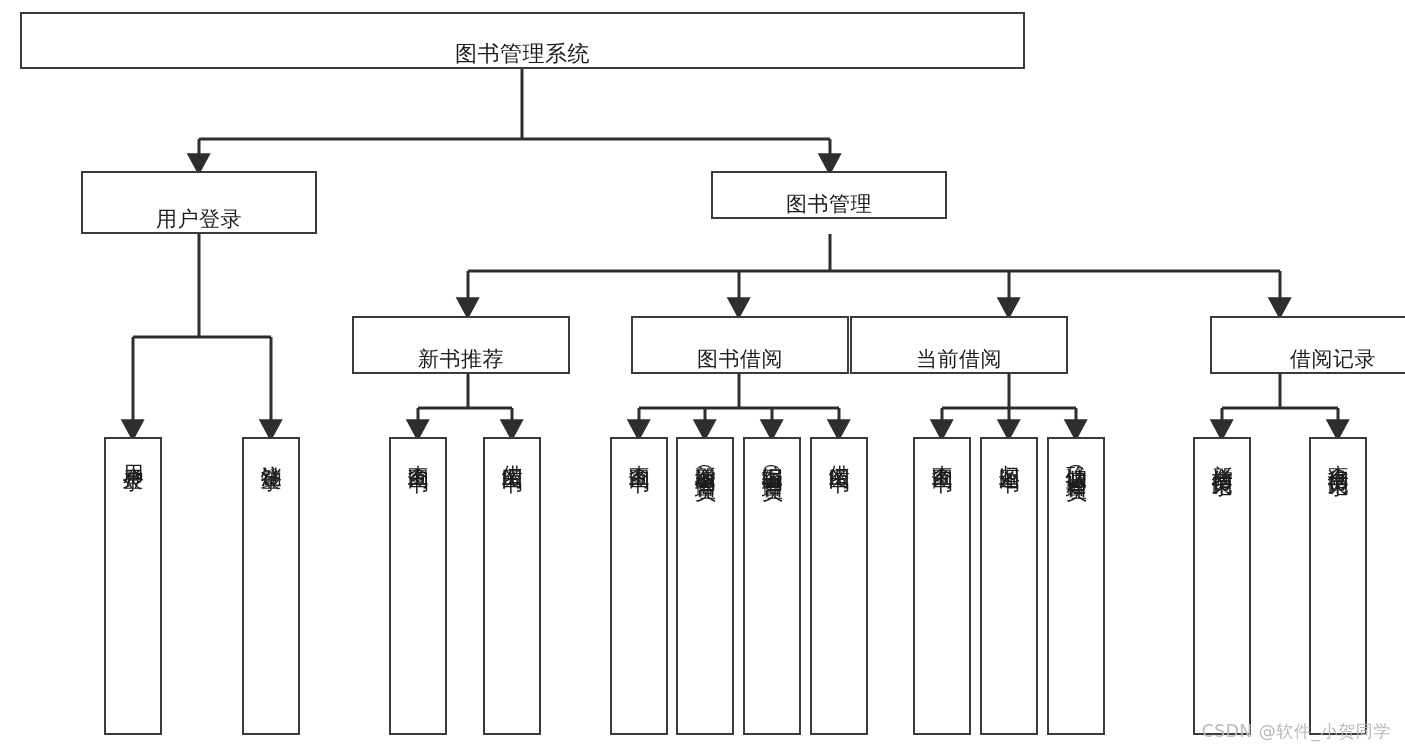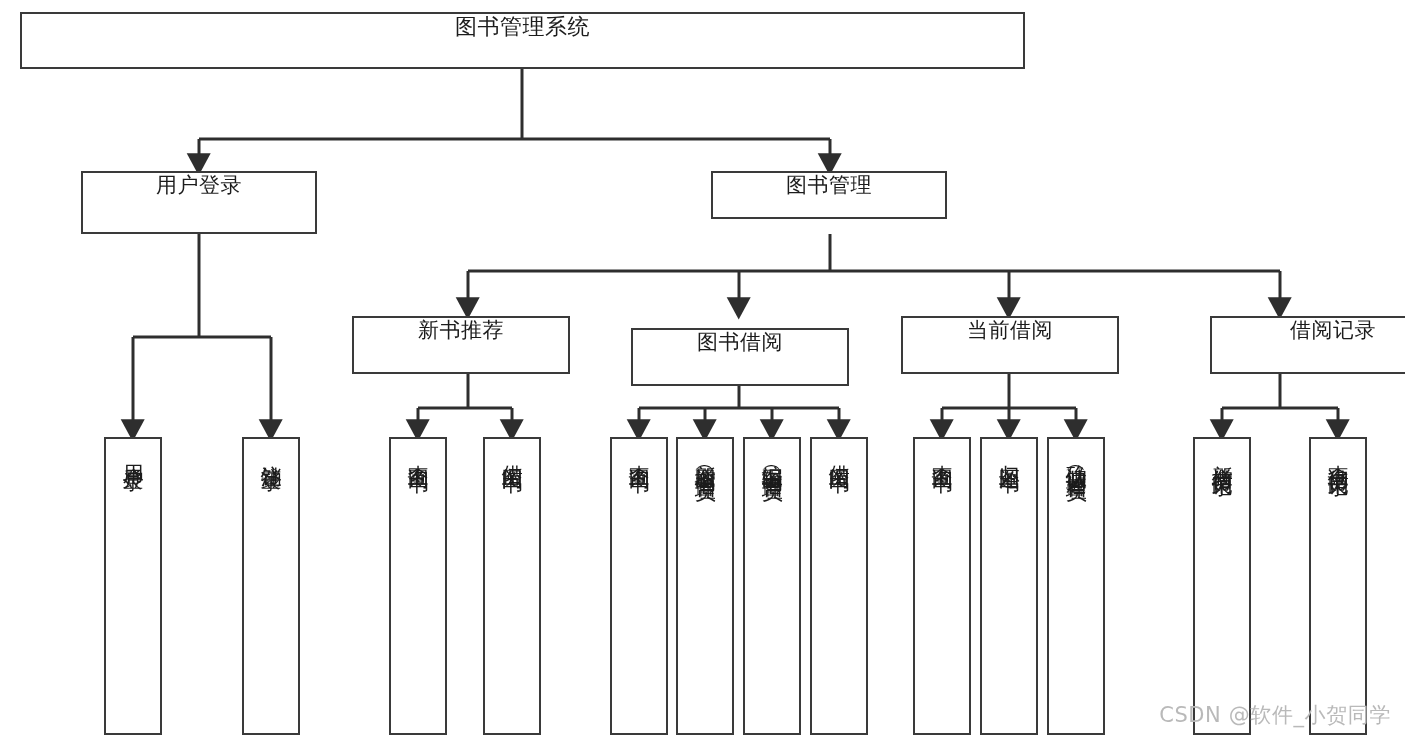--- a/index.html
+++ b/index.html
@@ -30,21 +30,21 @@
     width: 1405px;
     height: 747px;
     pointer-events: none;
   }
   .node {
     position: absolute;
     box-sizing: border-box;
     background: #ffffff;
     border: 2.5px solid #3a3a3a;
     display: flex;
-    align-items: flex-start;
+    align-items: flex-end;
     justify-content: center;
     overflow: hidden;
   }
   .node .label {
     display: block;
     text-align: center;
     line-height: 1.18;
     letter-spacing: 0.5px;
     color: #1c1c1c;
     white-space: nowrap;
@@ -66,22 +66,22 @@
     writing-mode: vertical-rl;
     text-orientation: upright;
     font-size: 21px;
     line-height: 1.06;
     letter-spacing: 2.5px;
     white-space: nowrap;
   }
   #watermark {
     position: absolute;
     right: 14px;
-    bottom: 18px;
-    font-size: 21px;
+    bottom: 4px;
+    font-size: 17px;
     color: #b9b9b9;
     letter-spacing: 0.6px;
     white-space: nowrap;
     user-select: none;
   }
 </style>
 </head>
 <body>
 
 <div id="diagram-root">
@@ -143,24 +143,24 @@
   <div class="node horiz" style="left:81px; top:171px; width:236px; height:63px;">
     <span class="label">用户登录</span>
   </div>
   <div class="node horiz" style="left:711px; top:171px; width:236px; height:48px;">
     <span class="label">图书管理</span>
   </div>
 
   <div class="node horiz" style="left:352px; top:316px; width:218px; height:58px;">
     <span class="label">新书推荐</span>
   </div>
-  <div class="node horiz" style="left:631px; top:316px; width:218px; height:58px;margin-top:12px;">
+  <div class="node horiz" style="left:631px; top:316px; width:218px; height:58px;">
     <span class="label">图书借阅</span>
   </div>
-  <div class="node horiz" style="left:901px; top:316px; width:218px; height:58px;">
+  <div class="node horiz" style="left:850px; top:316px; width:218px; height:58px;">
     <span class="label">当前借阅</span>
   </div>
   <div class="node horiz" style="left:1210px; top:316px; width:218px; height:58px;padding-left:28px;">
     <span class="label">借阅记录</span>
   </div>
 
   <div class="node vert" style="left:104px; top:437px; width:58px; height:298px;">
     <span class="label">用户登录</span>
   </div>
   <div class="node vert" style="left:242px; top:437px; width:58px; height:298px;">

